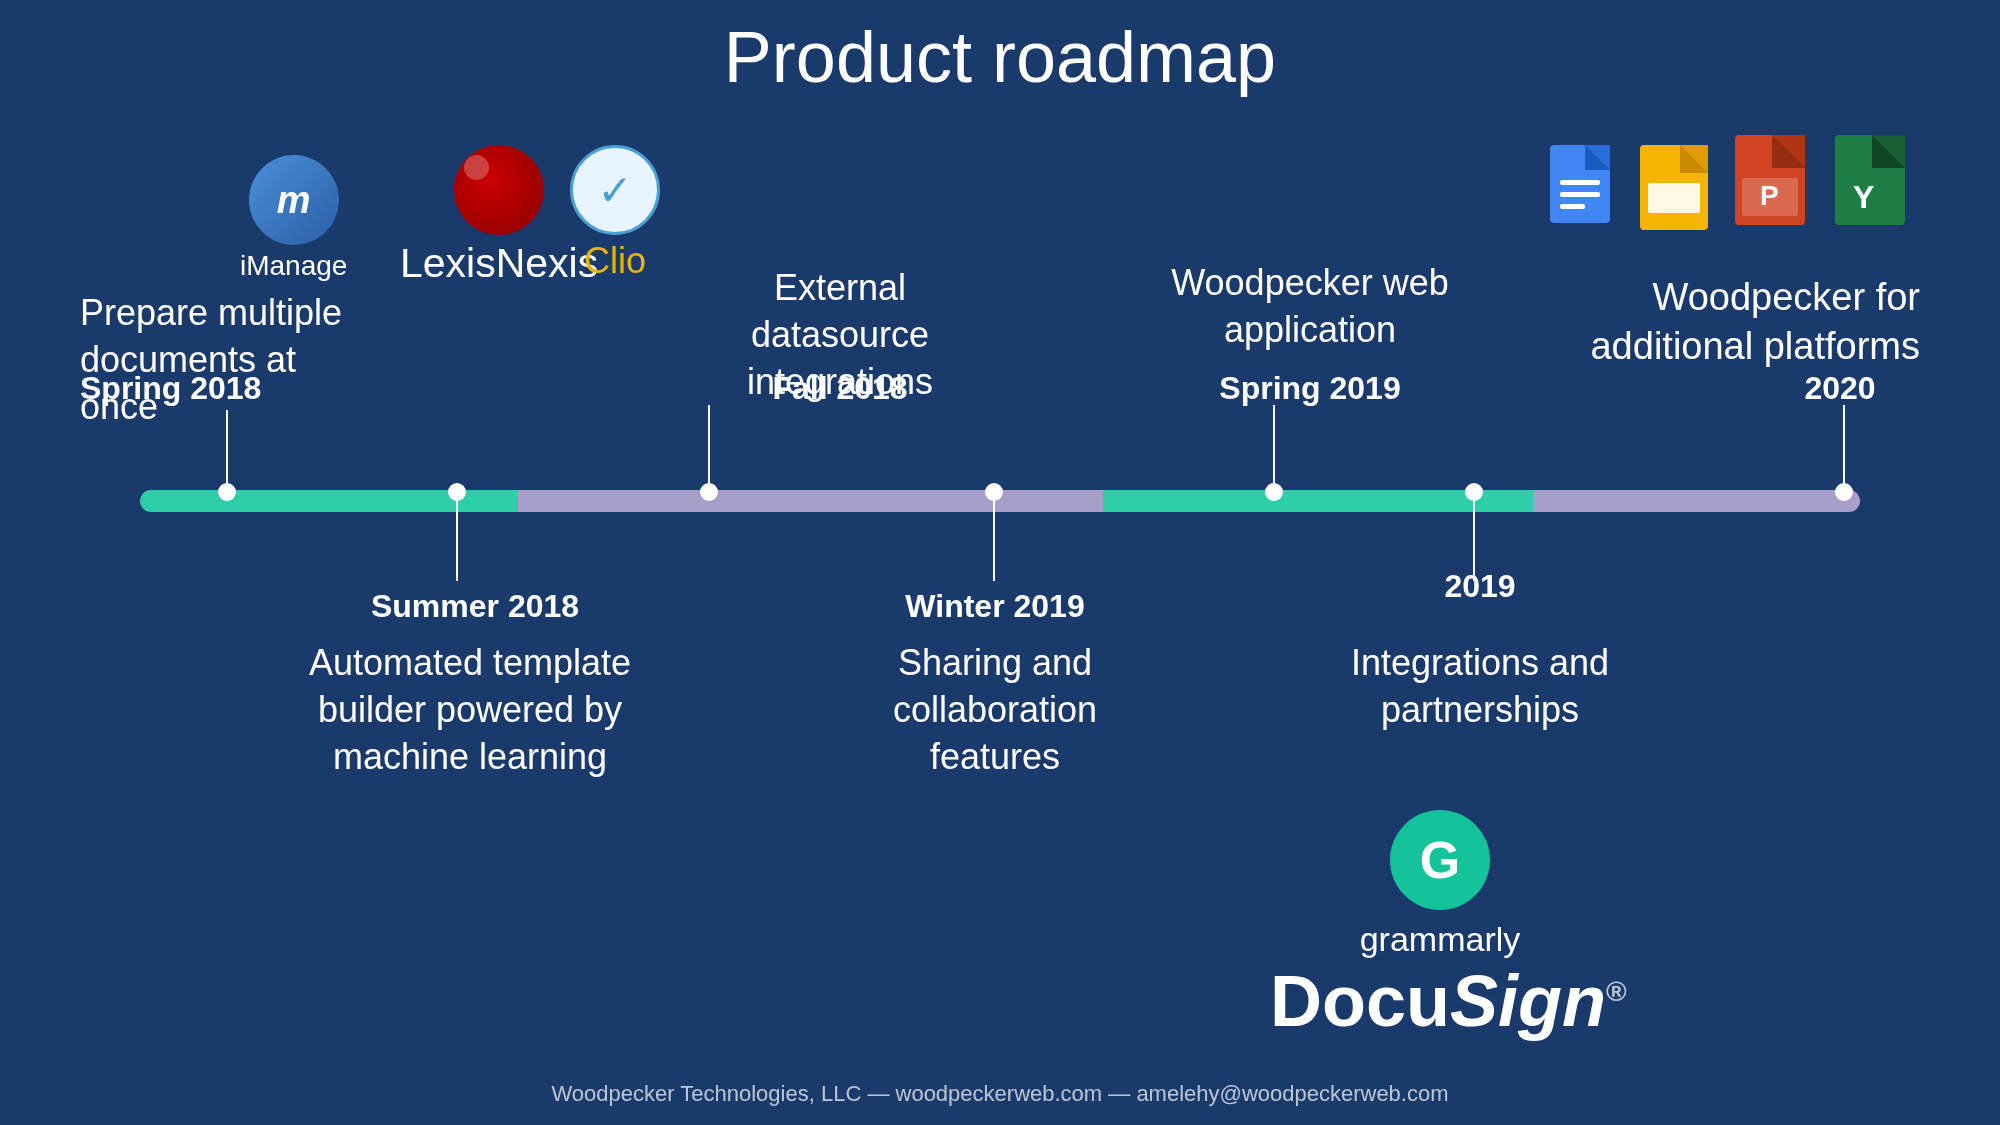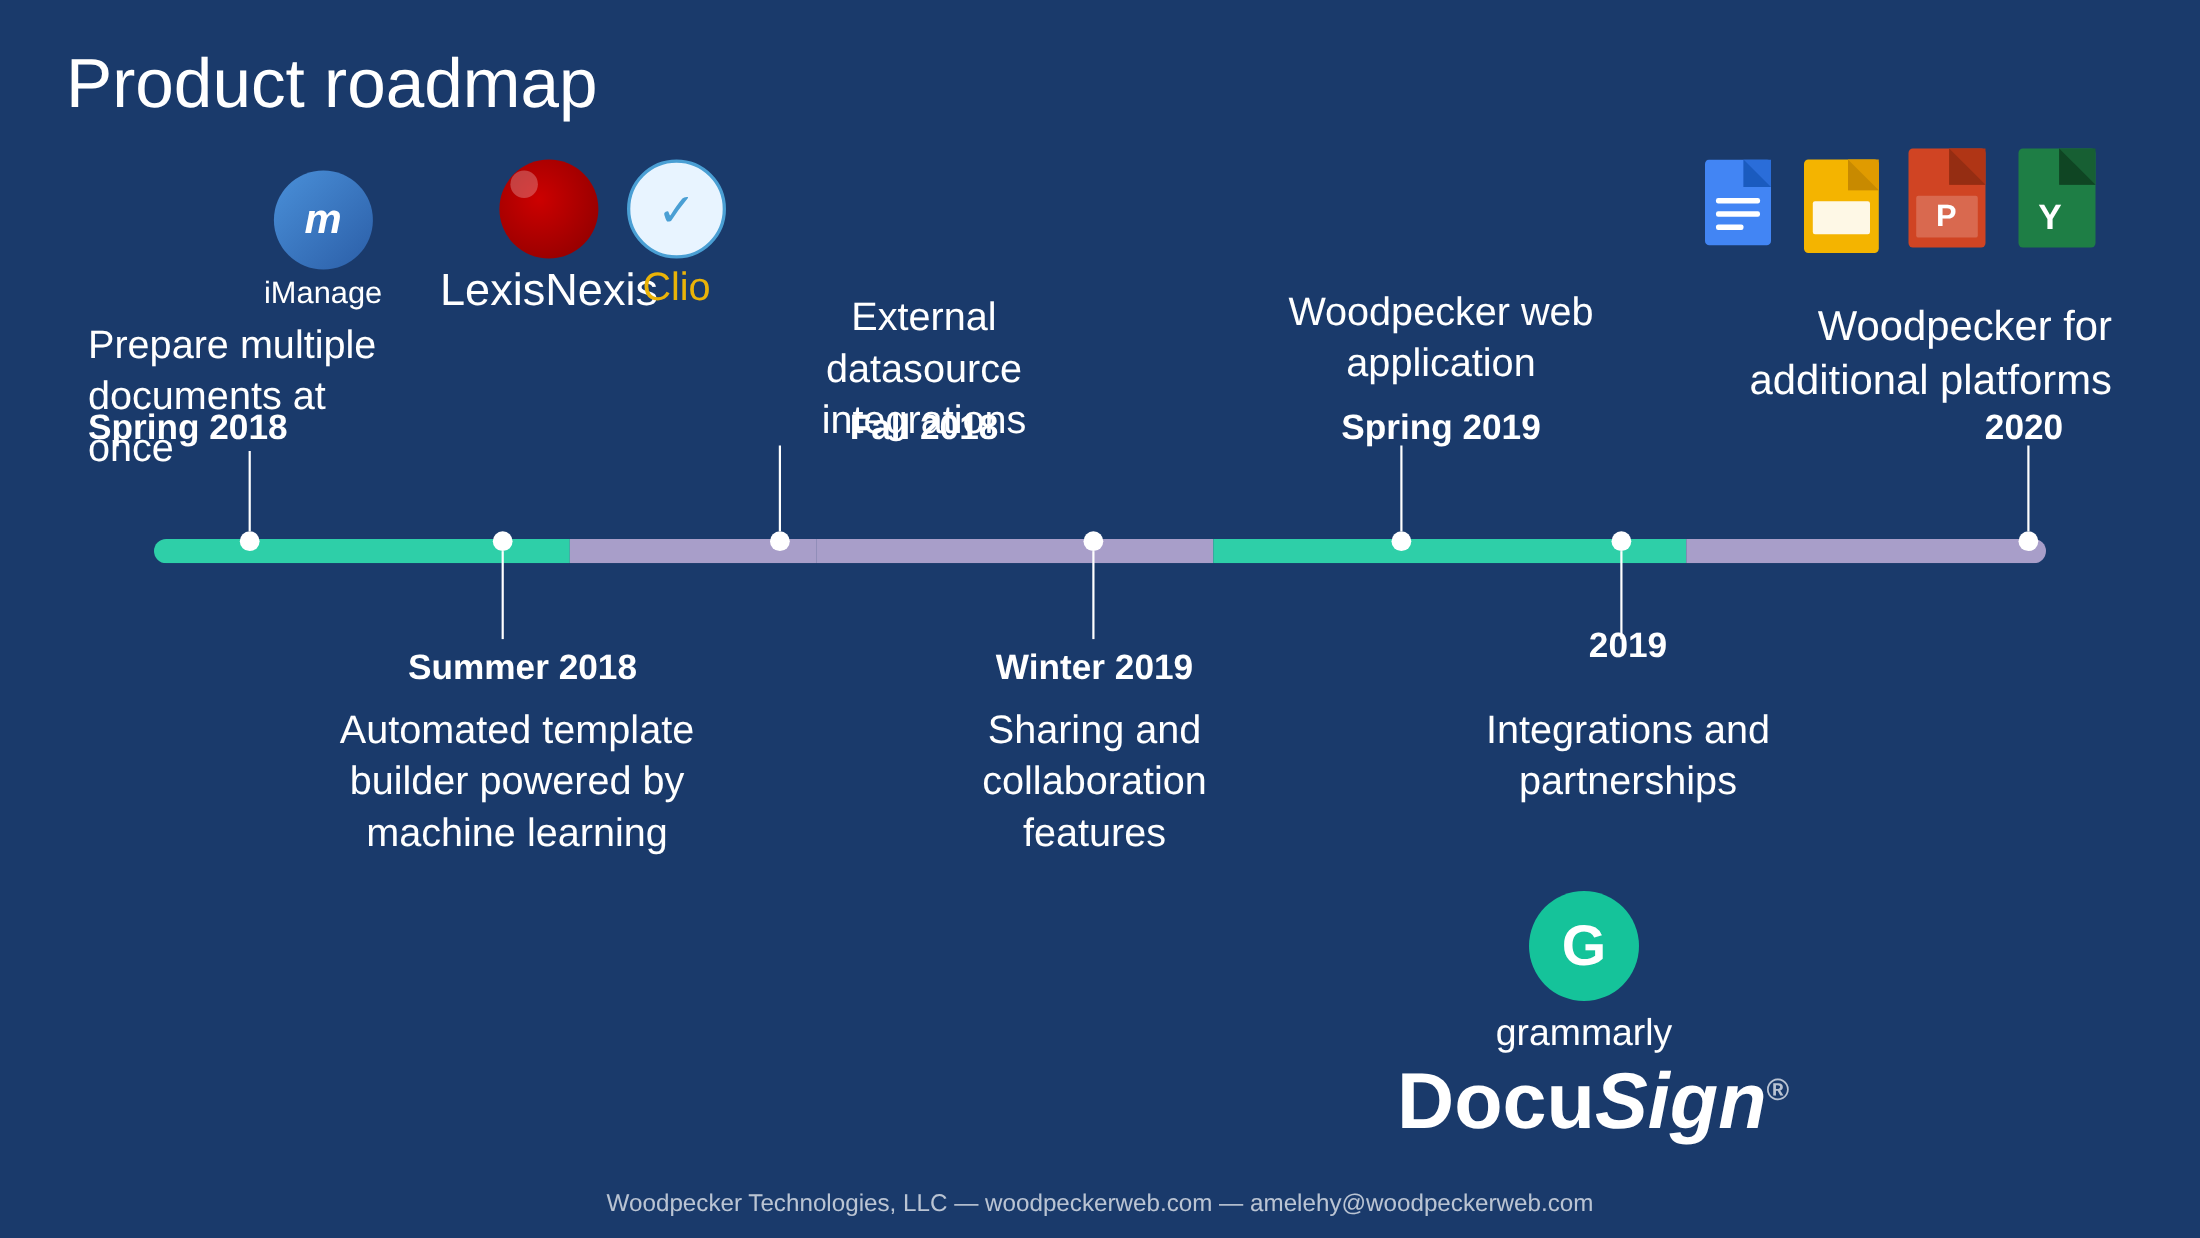--- a/index.html
+++ b/index.html
@@ -7,24 +7,25 @@
       width: 2000px;
       height: 1125px;
       background-color: #1a3a6b;
       font-family: 'Segoe UI', Arial, sans-serif;
       color: white;
       overflow: hidden;
       position: relative;
     }
 
     .page-title {
-      font-size: 63px;
+      font-size: 72px;
       font-weight: 400;
-      padding: 40px 60px 10px 60px;
-      color: white;
+      padding: 16px 60px 10px 60px;
+      color: white;
+      text-align: center;
     }
 
     .milestone-date {
       font-size: 32px;
       font-weight: 700;
       color: white;
     }
 
     .milestone-desc {
       font-size: 36px;

